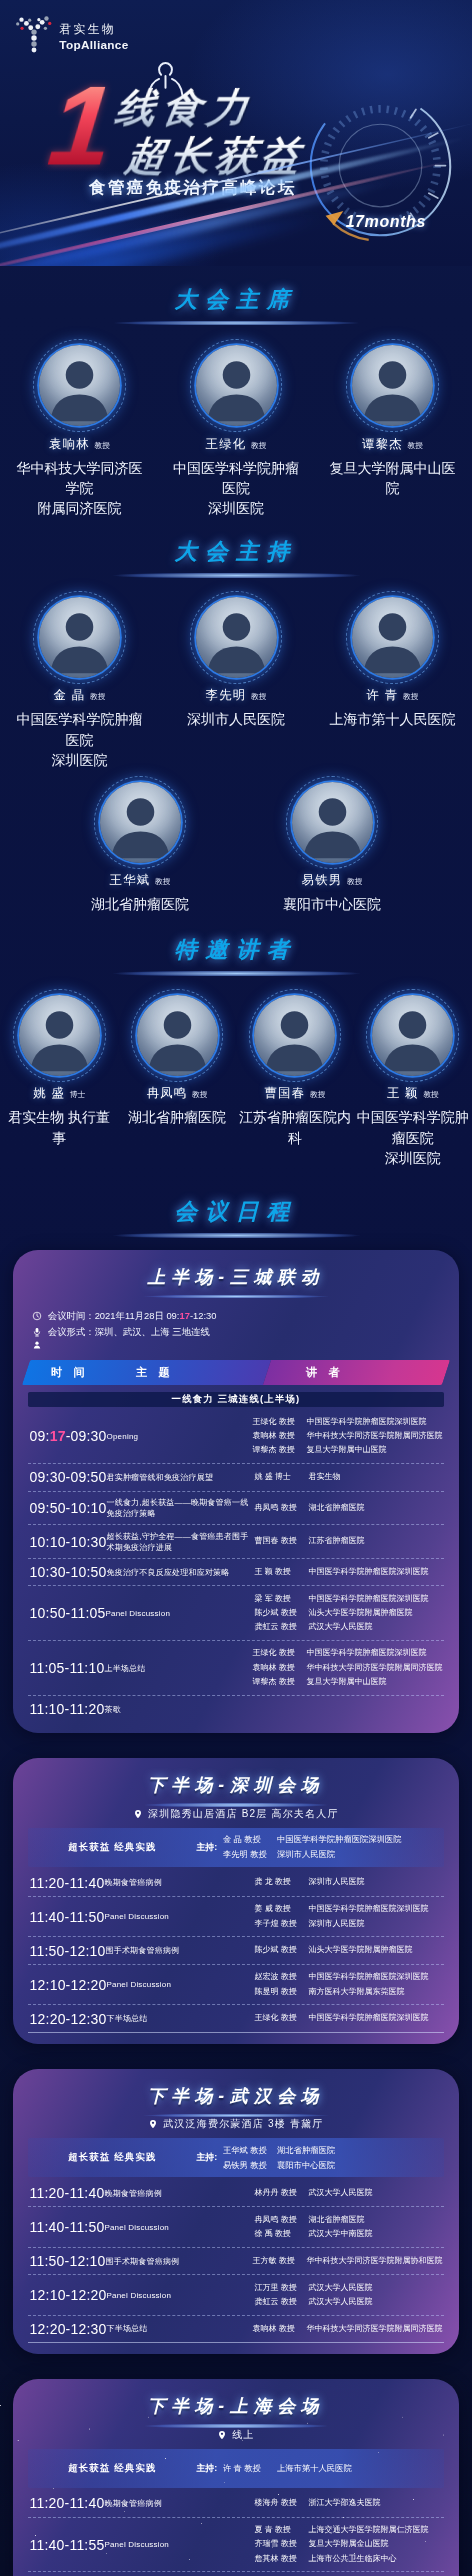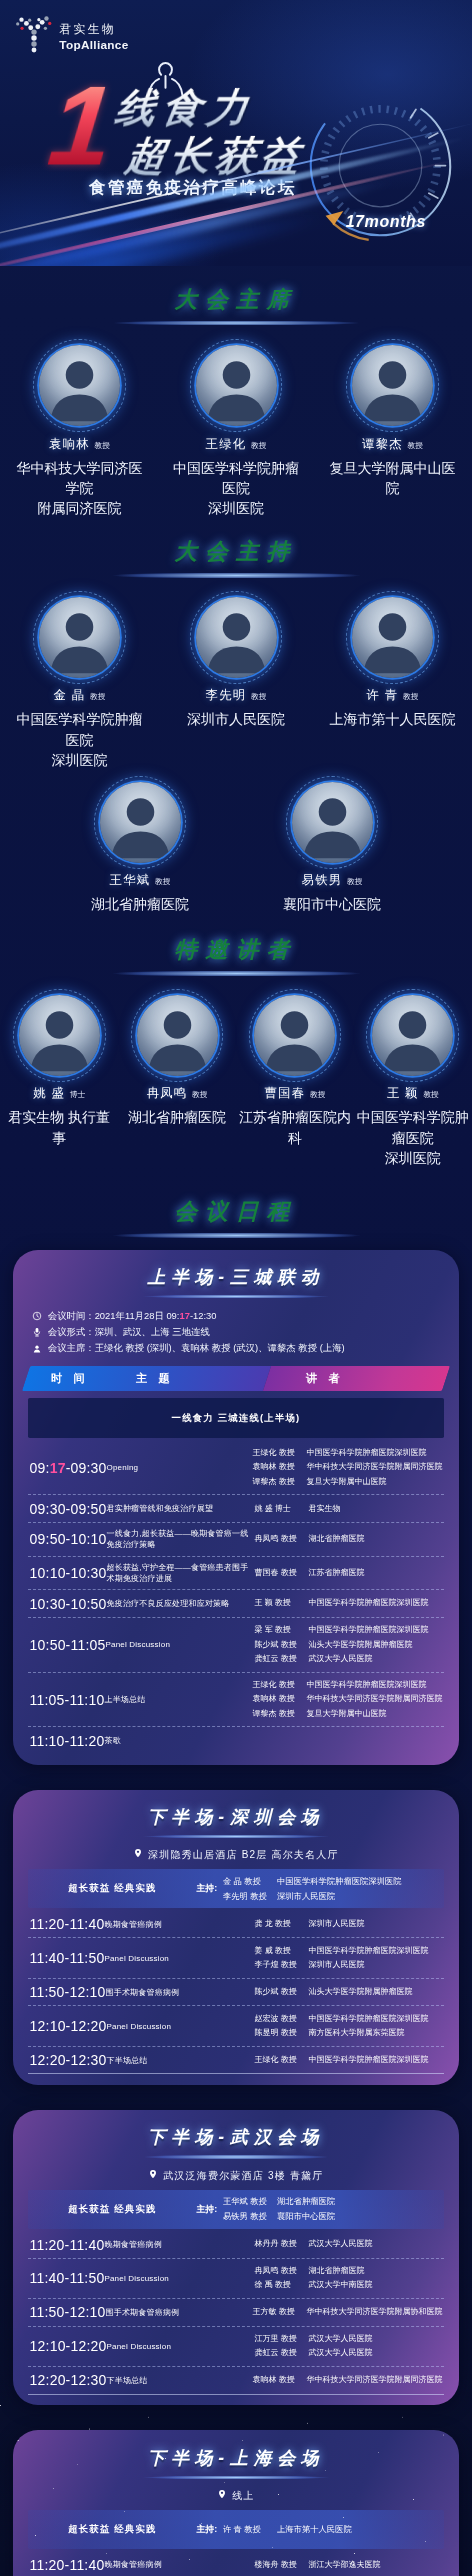--- a/index.html
+++ b/index.html
@@ -41,21 +41,21 @@
   .sk3{width:561px;height:4.1px;left:-94px;top:220px;transform:rotate(-13deg);filter:blur(0.6px);
     background:linear-gradient(90deg,transparent,rgba(235,80,140,.8) 35%,rgba(255,160,190,.85) 55%,transparent);}
   .sk4{width:531px;height:11.8px;left:-130px;top:235px;transform:rotate(-13deg);filter:blur(3px);
     background:linear-gradient(90deg,transparent,rgba(40,100,240,.6) 45%,rgba(90,150,255,.55) 65%,transparent);}
   .sk5{width:449px;height:20px;left:-118px;top:253px;transform:rotate(-12deg);filter:blur(5.3px);
     background:linear-gradient(90deg,transparent,rgba(30,90,220,.55),transparent);}
 
   
   .sec{position:relative;}
   .sec-title{text-align:center;font-size:22.4px;font-weight:bold;font-style:italic;letter-spacing:8.3px;
-    color:#15803d;text-shadow:0 0 9.4px rgba(90,160,255,.95),0 1.8px 2.4px rgba(0,0,30,.7);}
+    color:#0ea5e9;text-shadow:0 0 9.4px rgba(90,160,255,.95),0 1.8px 2.4px rgba(0,0,30,.7);}
   .shine{width:331px;height:4.7px;margin:5.9px auto 0;
     background:radial-gradient(ellipse 50% 100% at 50% 50%,rgba(170,210,255,.95),rgba(90,140,255,.35) 60%,transparent 75%);
     border-radius:50%;}
   .shine.small{width:248px;height:3.5px;}
 
   
   .prow{display:flex;justify-content:center;align-items:flex-start;}
   .prow.g3{gap:29.5px;}
   .prow.g2{gap:65px;}
   .prow.g4{gap:5.9px;}
@@ -71,34 +71,34 @@
   .p-name{font-size:12.4px;font-weight:normal;letter-spacing:1.2px;text-shadow:0 0 5.9px rgba(90,160,255,.7);}
   .p-title{font-size:7.7px;margin-left:4.7px;color:#e8efff;}
   .p-org{margin-top:5px;font-size:14px;line-height:1.45;color:#f2f6ff;}
 
   
   .panel{margin:0 13px;border-radius:25px;padding:10.6px 15.4px 10.6px;position:relative;
     background:linear-gradient(118deg,#6d4398 0%,#35337f 22%,#272d6e 45%,#2b2f74 62%,#53408f 82%,#8a50ae 100%);
     box-shadow:0 3.5px 17.7px rgba(0,0,20,.45);}
   .panel-title{text-align:center;font-size:17.7px;font-weight:bold;font-style:italic;letter-spacing:5.9px;
     color:#fff;text-shadow:0 0 8.3px rgba(120,180,255,.95),0 1.8px 1.8px rgba(0,0,30,.7);padding-top:4.7px;}
-  .loc{display:flex;justify-content:center;gap:4.7px;margin-top:10px;font-size:10px;
+  .loc{display:flex;justify-content:center;align-items:center;gap:4.7px;margin-top:0;font-size:10px;
     letter-spacing:1.2px;color:#f4f8ff;}
   .loc svg{width:10px;height:10px;}
   .meta{margin:9.4px 3.5px 0;}
   .meta-line{display:flex;align-items:center;gap:5.9px;font-size:9.4px;line-height:1.75;color:#f4f8ff;}
   .meta-line svg{width:10px;height:10px;flex:0 0 10px;}
   .hl{color:#ff4f9e;font-weight:bold;}
   .tblhead{margin:9.4px -2.4px 0;height:25px;transform:skewX(-18deg);display:flex;border-radius:1.8px;overflow:hidden;}
   .th-left{flex:1.55;background:linear-gradient(90deg,#0f74e4 0%,#2c53c6 55%,#4b3bb0 100%);
     display:flex;align-items:center;gap:47px;padding-left:25px;}
   .th-right{flex:1;background:linear-gradient(90deg,#7c2fa2 0%,#c23897 70%,#d6368f 100%);
     display:flex;align-items:center;padding-left:39px;}
   .tblhead span{transform:skewX(18deg);font-size:11.2px;font-weight:bold;letter-spacing:4.1px;white-space:nowrap;}
-  .subbar{margin:7px 0 0;height:40px;border-radius:1.8px;background:rgba(13,24,74,.8);
+  .subbar{margin:7px 0 0;height:15px;border-radius:1.8px;background:rgba(13,24,74,.8);
     display:flex;align-items:center;justify-content:center;font-size:9.4px;font-weight:bold;letter-spacing:1.2px;}
   .hostbar{margin:7px 0 0;border-radius:1.8px;min-height:31px;display:flex;align-items:center;
     background:linear-gradient(90deg,rgba(45,75,180,.18) 0%,rgba(62,96,210,.62) 45%,rgba(62,96,210,.62) 75%,rgba(45,75,180,.18) 100%);
     padding:4.1px 0;}
   .hb-title{flex:0 0 168px;text-align:center;font-size:9.4px;font-weight:bold;letter-spacing:1.2px;}
   .hb-label{font-size:8.9px;font-weight:bold;margin-right:5.9px;white-space:nowrap;}
   .hb-hosts{flex:1;font-size:8.3px;}
   .rows{margin-top:2.4px;}
   .row{display:flex;align-items:center;padding:5.3px 1.2px;border-bottom:0.6px dashed rgba(195,210,255,.45);}
   .row.r-last{border-bottom:none;}
@@ -390,21 +390,20 @@
           </span>
           <span>会议形式：深圳、武汉、上海 三地连线</span>
         </div>
         <div class="meta-line">
           <span style="display: inline-flex;">
             <svg viewBox="0 0 20 20" style="width: 10px; height: 10px;">
               <circle cx="10" cy="6.3" r="3.3" fill="#fff"></circle>
               <path d="M3.6 17c.6-4 3.2-6 6.4-6s5.8 2 6.4 6z" fill="#fff"></path>
             </svg>
           </span>
-          <span>会议主席：王绿化 教授 (深圳)、袁响林 教授 (武汉)、谭黎杰 教授 (上海)</span>
         </div>
       </div>
     <div class="tblhead">
       <div class="th-left">
         <span>时 间</span>
         <span>主 题</span>
       </div>
       <div class="th-right">
         <span>讲 者</span>
       </div>

